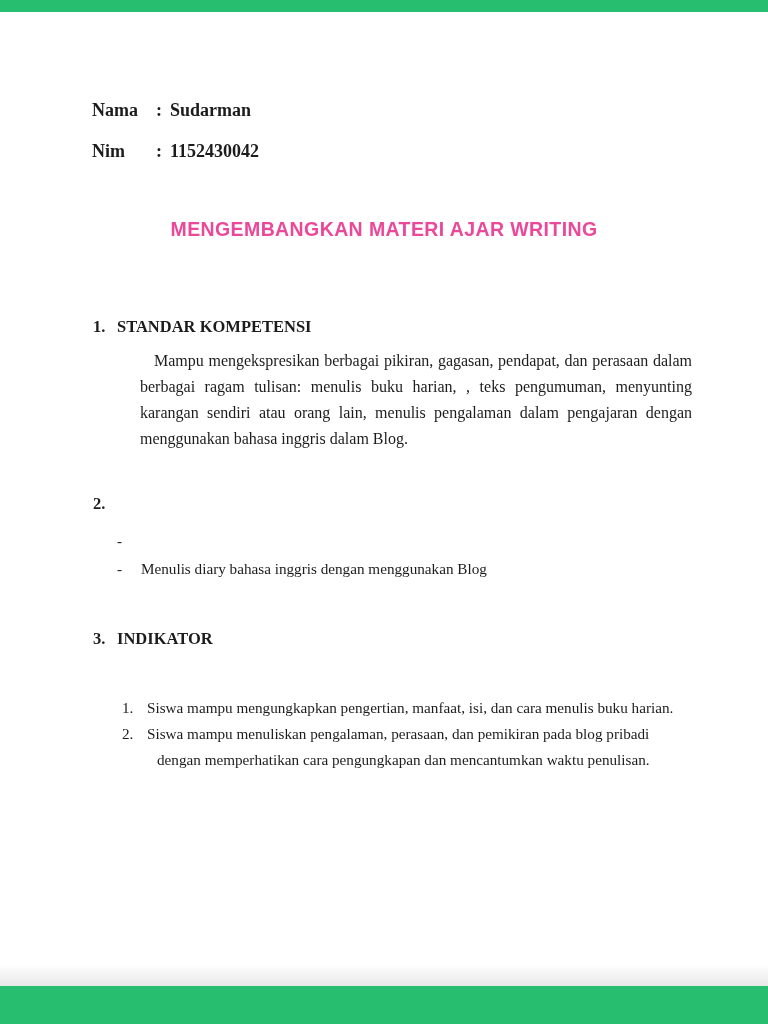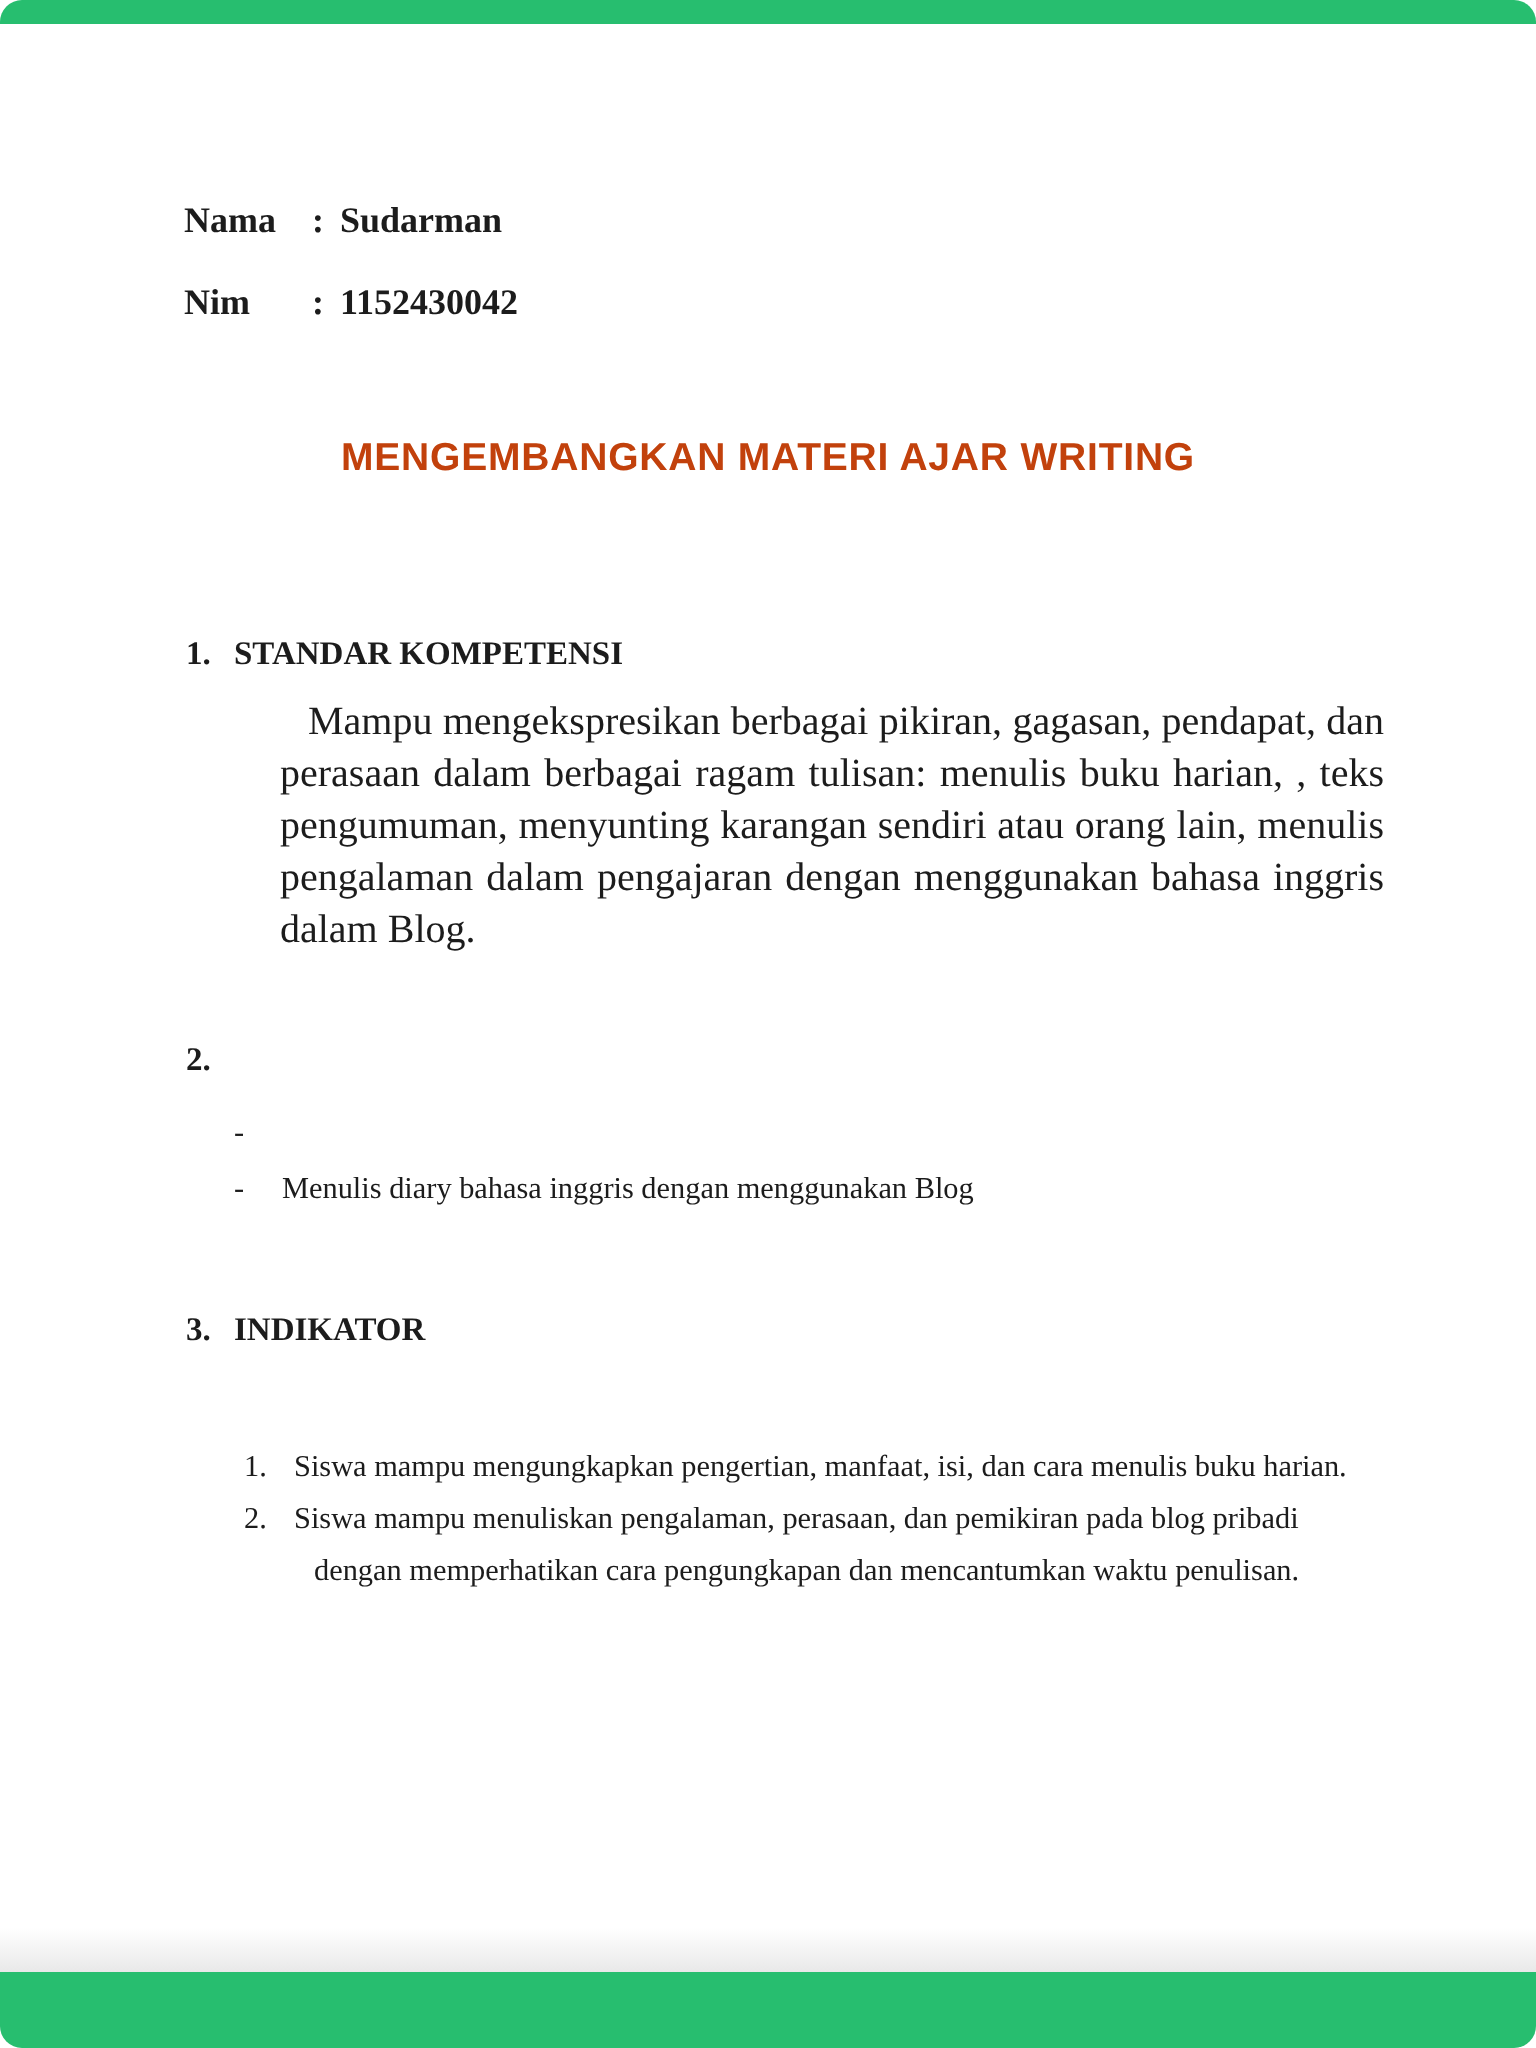--- a/index.html
+++ b/index.html
@@ -8,21 +8,20 @@
     background: #ffffff;
   }
   .canvas {
     position: relative;
     width: 768px;
     height: 1024px;
     background: #ffffff;
     overflow: hidden;
     font-family: "Liberation Serif", "DejaVu Serif", serif;
     color: #1c1c1c;
-    border-radius: 11px;
   }
   .banner {
     position: absolute;
     left: 0;
     width: 768px;
     background: #27be6f;
   }
   .banner.top { top: 0; height: 12px; }
   .banner.bottom { bottom: 0; height: 38px; }
   .page-shadow {
@@ -55,38 +54,38 @@
     margin-right: 8px;
   }
   
   .doc-title {
     margin: 46px 40px 0 40px;
     text-align: center;
     font-family: "Liberation Sans", "DejaVu Sans", sans-serif;
     font-weight: bold;
     font-size: 19.5px;
     letter-spacing: 0.4px;
-    color: #c2410c;
+    color: #ec4899;
   }
   
   .section-heading {
     display: flex;
     margin-left: 93px;
     font-size: 16.5px;
     font-weight: bold;
     line-height: 20px;
   }
   .sec-num { width: 24px; flex: 0 0 24px; }
   .sec-1 { margin-top: 76px; }
   .sec-2 { margin-top: 42px; }
   .sec-3 { margin-top: 46px; }
   .para {
     margin: 11px 0 0 140px;
     width: 552px;
-    font-size: 20px;
+    font-size: 16px;
     line-height: 26px;
     text-align: justify;
     text-indent: 14px;
   }
   .dash-list {
     margin: 13px 0 0 117px;
   }
   .dash-item {
     display: flex;
     font-size: 15.2px;

